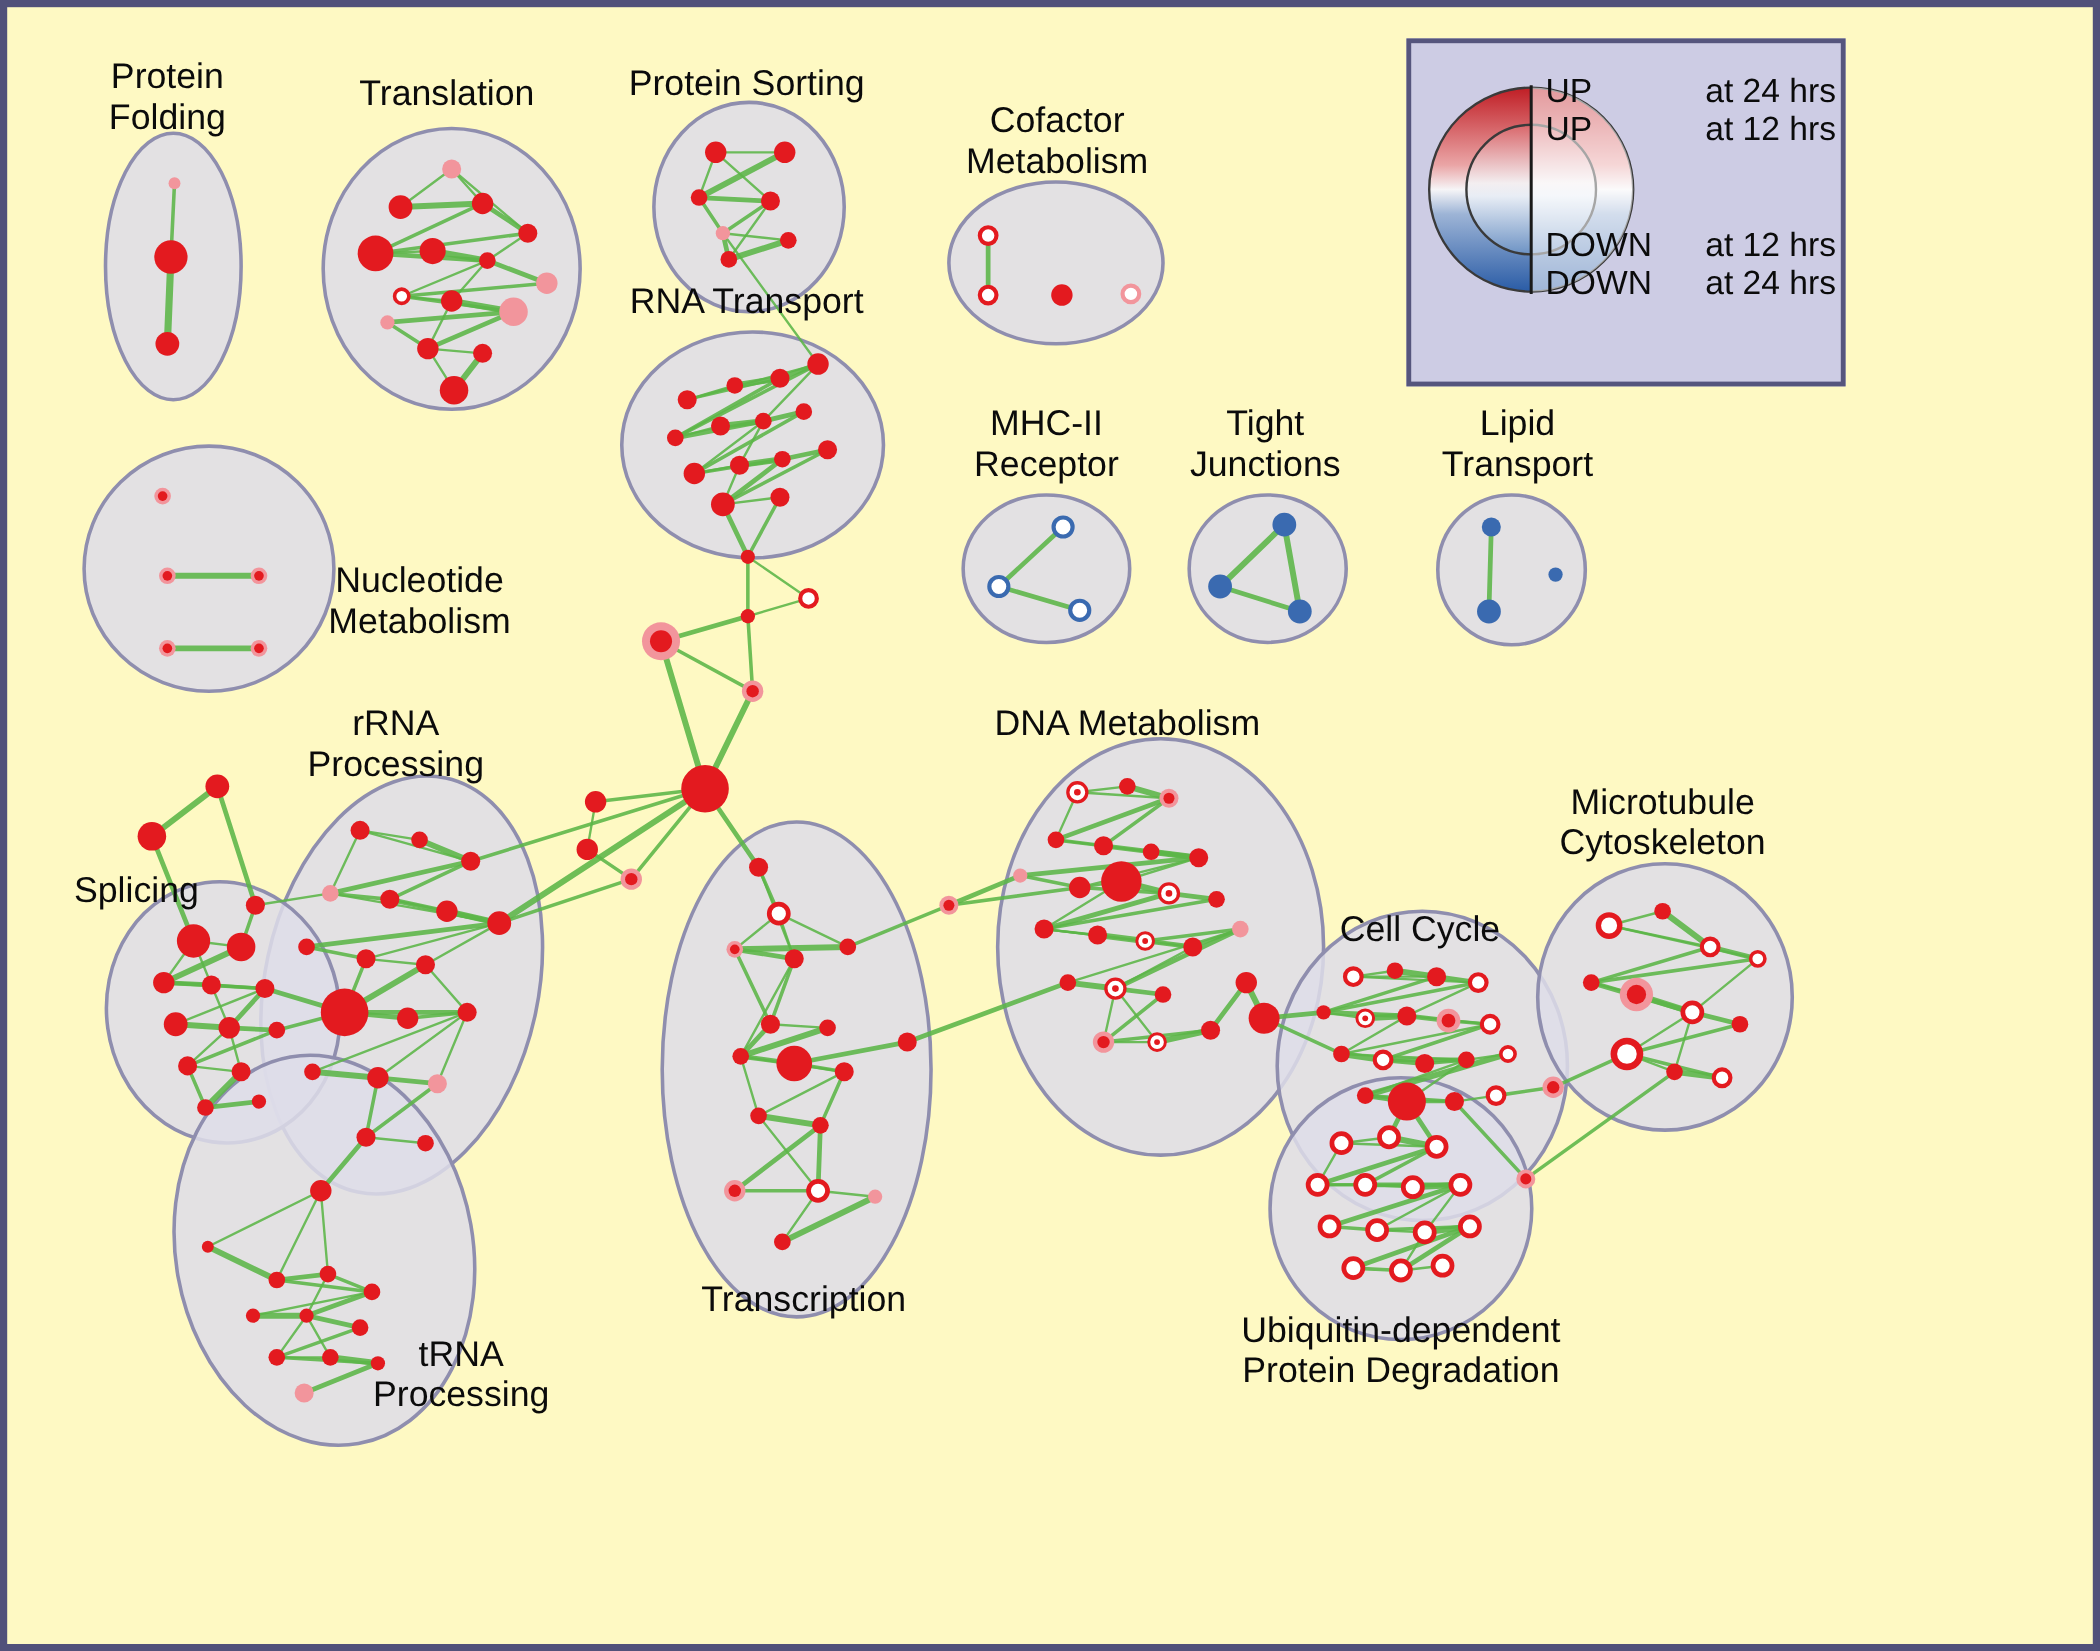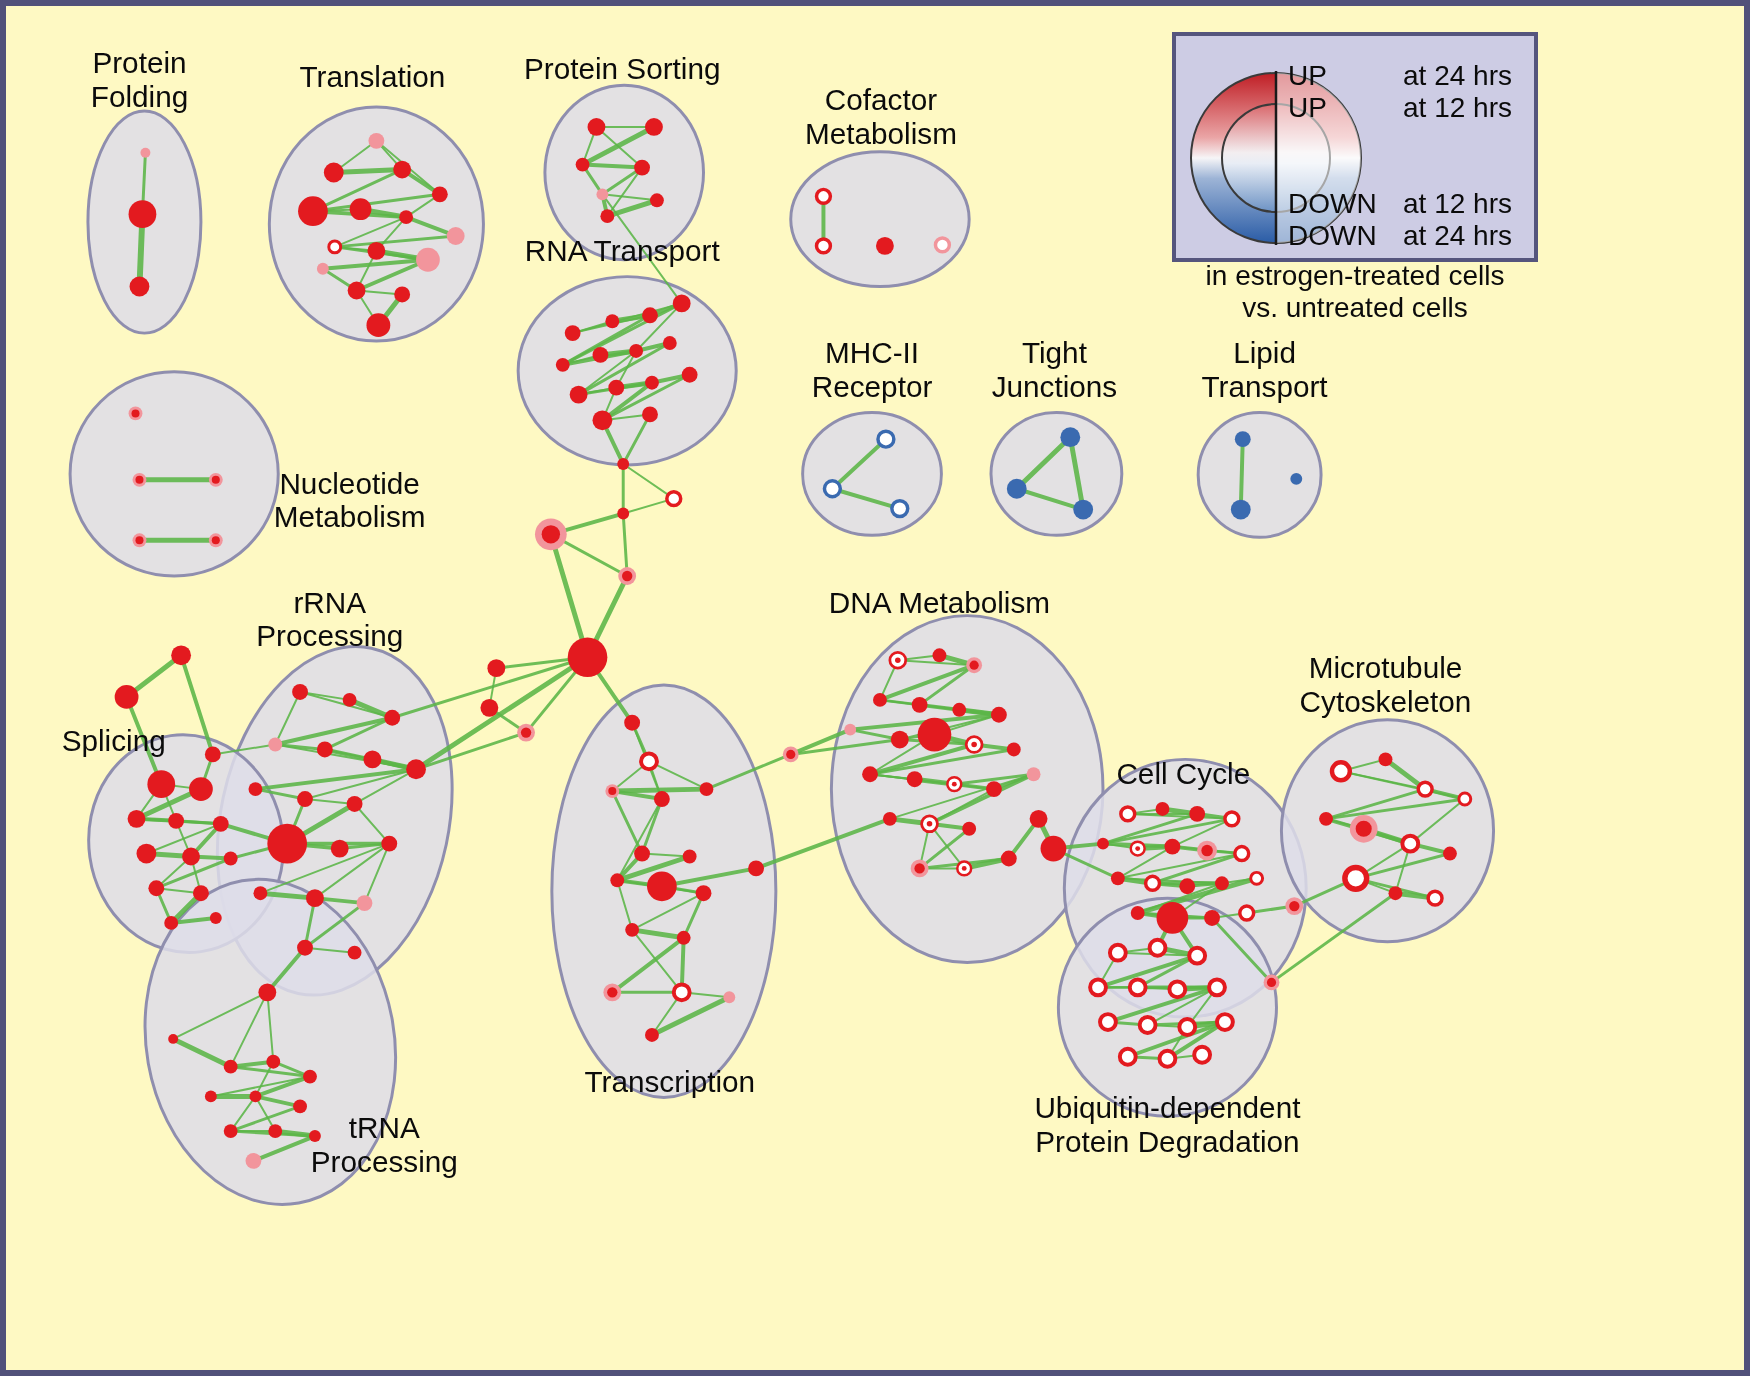--- a/index.html
+++ b/index.html
@@ -1,22 +1,22 @@
 <!DOCTYPE html>
 <html><head>
 <meta charset="utf-8">
 <style>
   html,body{margin:0;padding:0;background:#ffffff;font-family:"Liberation Sans",sans-serif;}
   #figure{position:relative;width:1750px;height:1376px;background:#fef9c3;border:6px solid #51517a;box-sizing:border-box;overflow:hidden;}
   #network{position:absolute;left:0;top:0;width:100%;height:100%;}
-  #legend{position:absolute;left:1166px;top:26px;width:366px;height:230px;border:4px solid #55557d;background:#cdcce4;box-sizing:border-box;}
+  #legend{position:absolute;left:1166px;top:26px;width:366px;height:290px;border:4px solid #55557d;background:#cdcce4;box-sizing:border-box;}
   #legend .glyph{position:absolute;left:0;top:0;}
   .lg-row{position:absolute;font-size:28px;color:#0b0b0b;width:100%;}
   .lg-row .dir{position:absolute;left:112px;}
-  .lg-row .time{position:absolute;right:22px;}
+  .lg-row .time{position:absolute;right:4px;}
   .lg-r1{top:24px}.lg-r2{top:56px}.lg-r3{top:152px}.lg-r4{top:184px}
   .lg-caption{position:absolute;top:224px;width:100%;text-align:center;font-size:28px;color:#0b0b0b;line-height:32px;}
   text{font-family:"Liberation Sans",sans-serif;}
 </style>
 </head>
 <body>
 
 <div id="figure">
   <svg id="network" viewBox="0 0 1750 1376">
       <g>
@@ -644,18 +644,14 @@
       <span class="time">at 12 hrs</span>
     </div>
     <div class="lg-row lg-r3">
       <span class="dir">DOWN</span>
       <span class="time">at 12 hrs</span>
     </div>
     <div class="lg-row lg-r4">
       <span class="dir">DOWN</span>
       <span class="time">at 24 hrs</span>
     </div>
-    <div class="lg-caption">
-      <div>in estrogen-treated cells</div>
-      <div>vs. untreated cells</div>
-    </div>
   </div>
 </div>
 
 </body></html>

